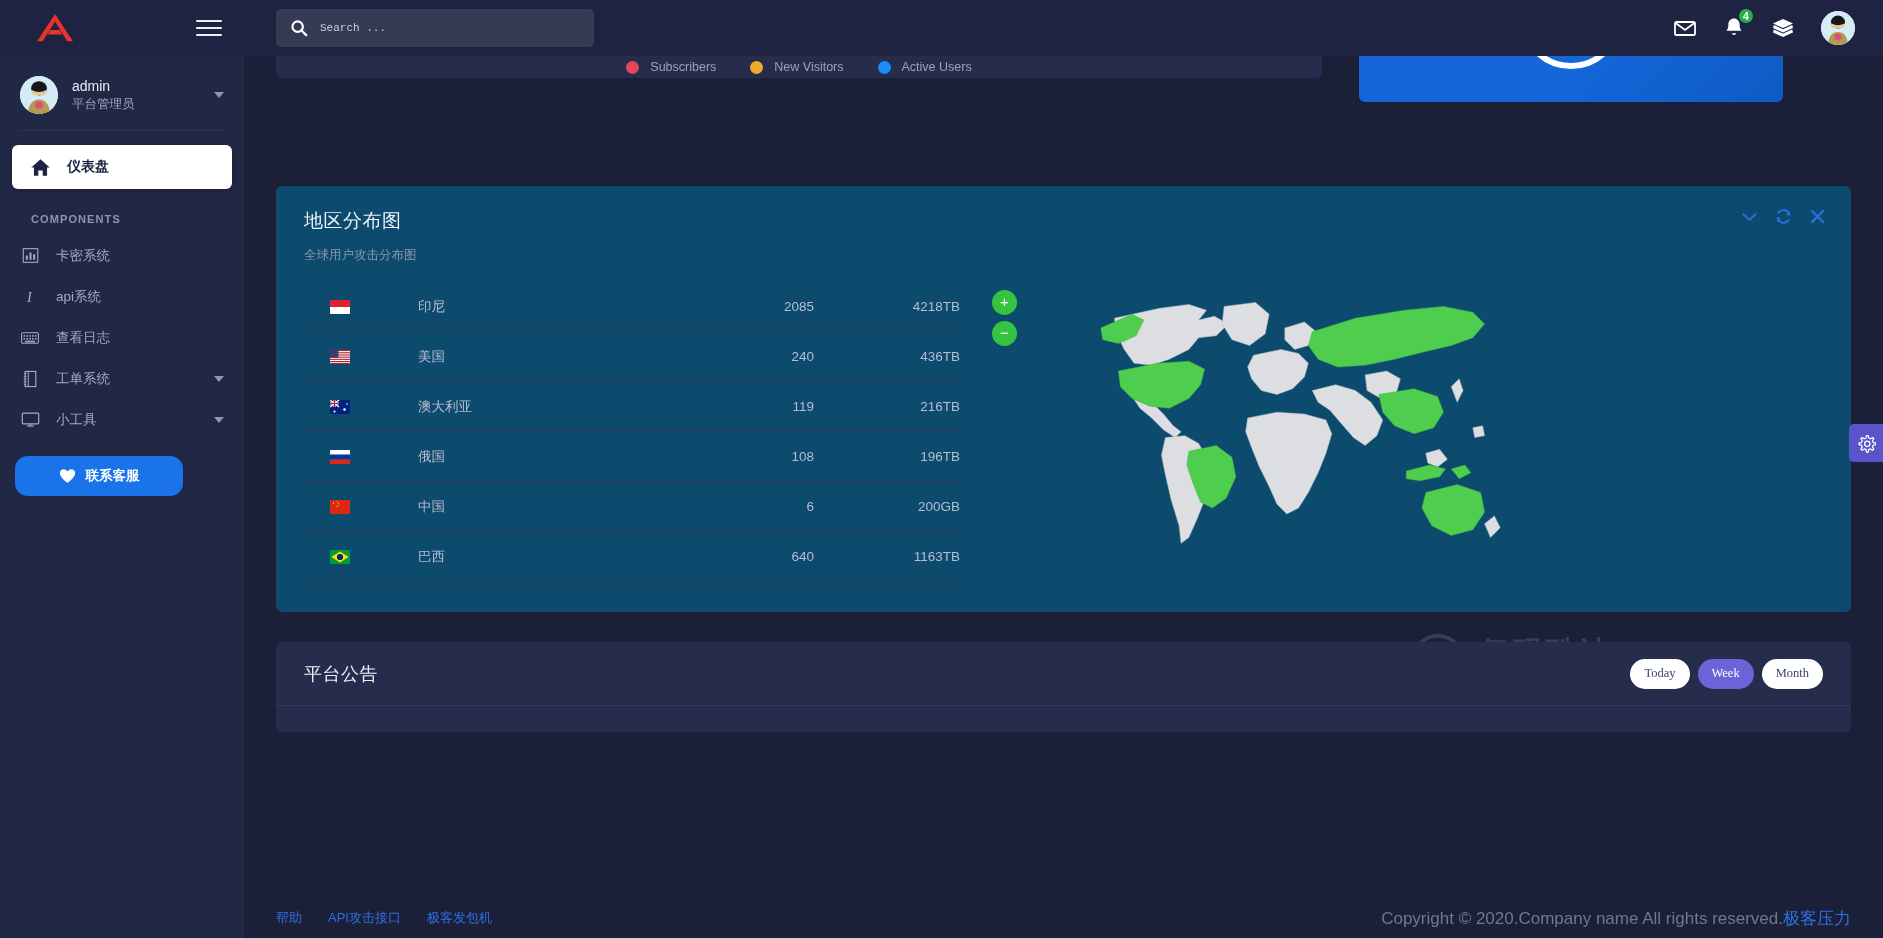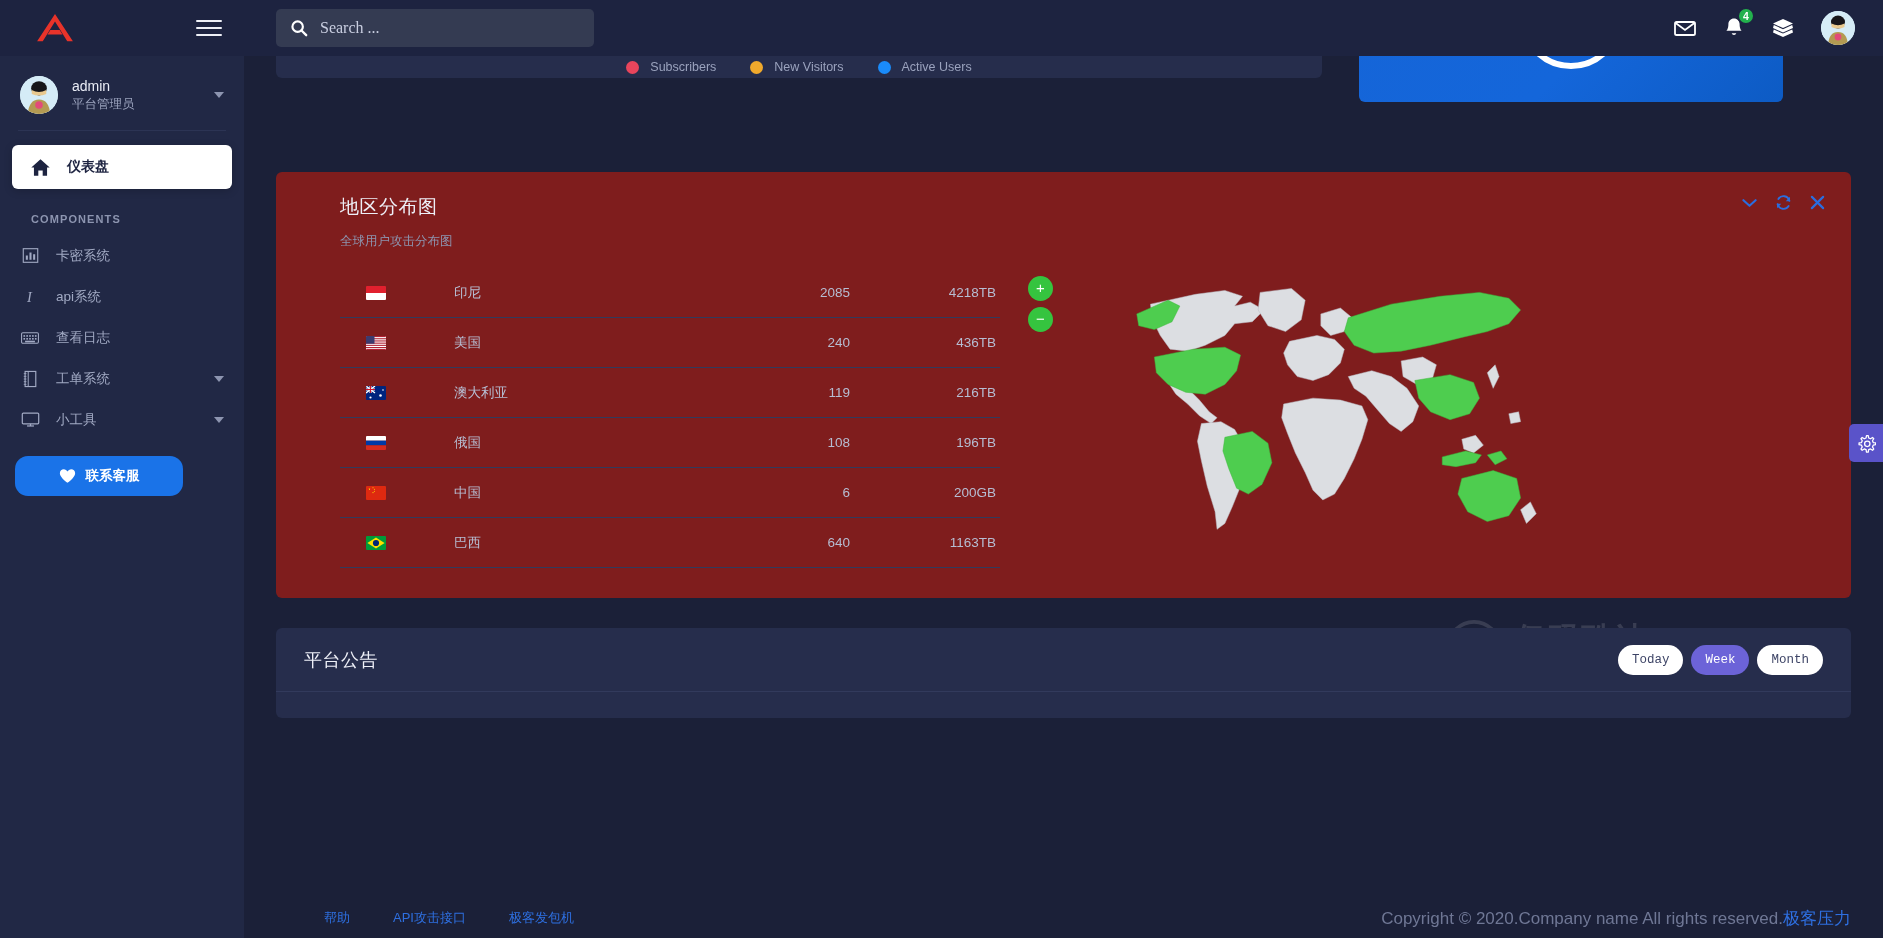--- a/index.html
+++ b/index.html
@@ -27,21 +27,21 @@
   .hamburger i { display: block; height: 2px; background: #eef0f7; border-radius: 1px; }
 
   .search-wrap { margin-left: 32px; }
   .search-box {
     width: 318px; height: 38px; background: #343b52; border-radius: 5px;
     display: flex; align-items: center; padding: 0 14px; gap: 12px;
   }
   .search-box svg { flex: 0 0 auto; }
   .search-input {
     background: transparent; border: none; outline: none;
-    color: #d8dcea; font-size: 16px; font-family: Liberation Serif, serif;
+    color: #d8dcea; font-size: 11px; font-family: Liberation Mono, monospace;
     width: 100%;
   }
   .search-input::placeholder { color: #c9cee0; }
 
   .topbar-right {
     margin-left: auto; display: flex; align-items: center; gap: 26px;
     padding-right: 28px;
   }
   .tb-icon { position: relative; cursor: pointer; display: flex; align-items: center; }
   .badge {
@@ -127,23 +127,22 @@
     position: relative; overflow: hidden;
   }
   .ring {
     position: absolute; left: 50%; top: -56px; transform: translateX(-50%);
     width: 103px; height: 103px; border-radius: 50%;
     border: 6px solid #ffffff;
   }
 
   
   .card {
-    background: #7f1d1d; border-radius: 6px; margin: 10px 32px 0 32px;
+    background: #0c4a6e; border-radius: 6px; margin: 24px 32px 0 32px;
     position: relative;
-    padding-left: 36px;
   }
   .card-head { padding: 22px 28px 0 28px; position: relative; }
   .card-title { color: #eef0f8; font-size: 19px; font-weight: 500; letter-spacing: .5px; }
   .card-sub { color: #8d95b0; font-size: 12.5px; margin-top: 13px; }
   .card-actions { position: absolute; top: 22px; right: 26px; display: flex; gap: 18px; align-items: center; }
   .act { cursor: pointer; display: flex; align-items: center; }
 
   .region-body { display: flex; padding: 18px 0 30px 0; }
   .tbl { width: 660px; margin-left: 28px; flex: 0 0 660px; }
   .trow {
@@ -176,31 +175,31 @@
 
   
   .announce { margin: 30px 32px 0 32px; background: #262d4c; border-radius: 6px; height: 90px; position: relative; }
   .ann-head { display: flex; align-items: center; height: 63px; padding: 0 28px; }
   .ann-title { color: #eef0f8; font-size: 18px; font-weight: 500; letter-spacing: .5px; }
   .pills { margin-left: auto; display: flex; gap: 8px; }
   .pill {
     min-width: 56px; height: 30px; border-radius: 15px; background: #fff;
     color: #3d4466; font-size: 12.5px; display: flex; align-items: center;
     justify-content: center; cursor: pointer; border: none; padding: 0 14px;
-    font-family: Liberation Mono, monospace;
+    font-family: Liberation Serif, serif;
   }
   .pill.active { background: #6c63d8; color: #fff; }
   .ann-rule { height: 1px; background: #323a5c; margin: 0; }
 
   
   .footer {
     position: absolute; bottom: 0; left: 244px; width: 1639px; height: 40px;
     display: flex; align-items: center; padding: 0 32px; background: #1b2038;
   }
-  .flinks { display: flex; gap: 43px; margin-left: 48px; }
+  .flinks { display: flex; gap: 26px; }
   .flink { color: #2e6fe0; font-size: 13px; text-decoration: none; cursor: pointer; }
   .copy { margin-left: auto; color: #6f7795; font-size: 17px; }
   .copy a { color: #2e6fe0; text-decoration: none; }
 
   .gear-tab {
     position: absolute; right: 0; top: 424px; width: 34px; height: 38px;
     background: #5a53c9; border-radius: 5px 0 0 5px; display: flex;
     align-items: center; justify-content: center; cursor: pointer; z-index: 45;
   }
 </style>

